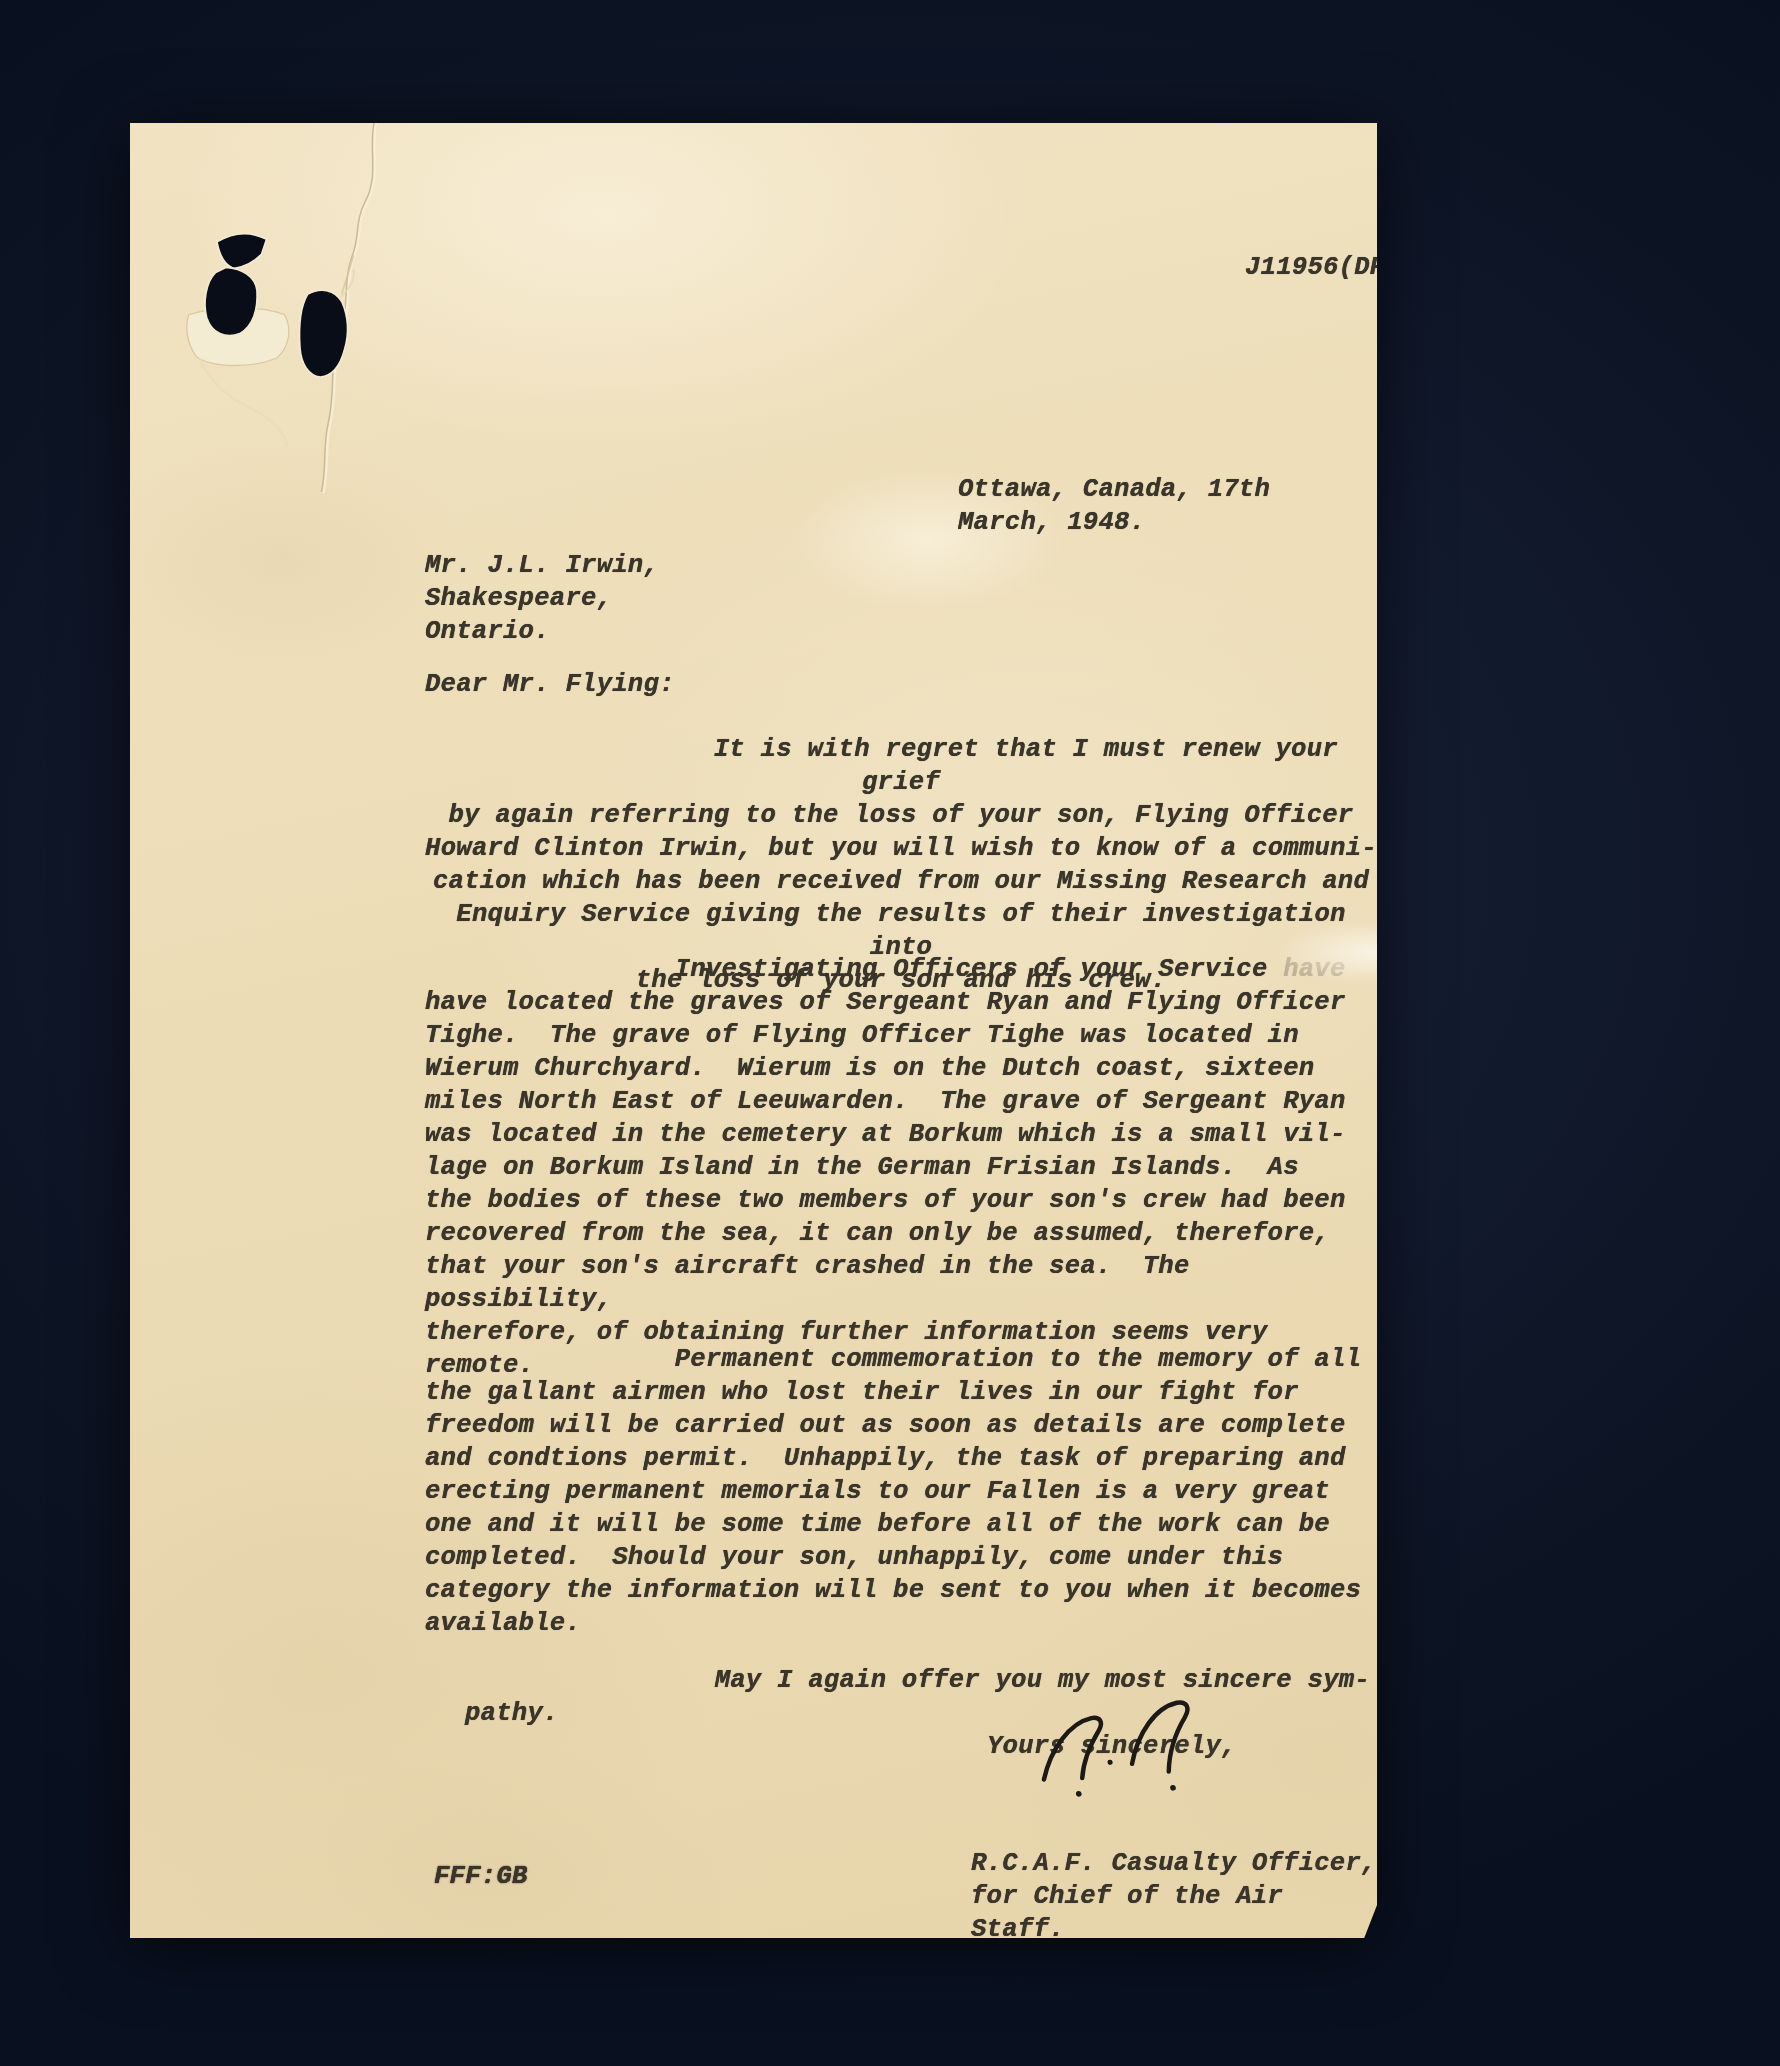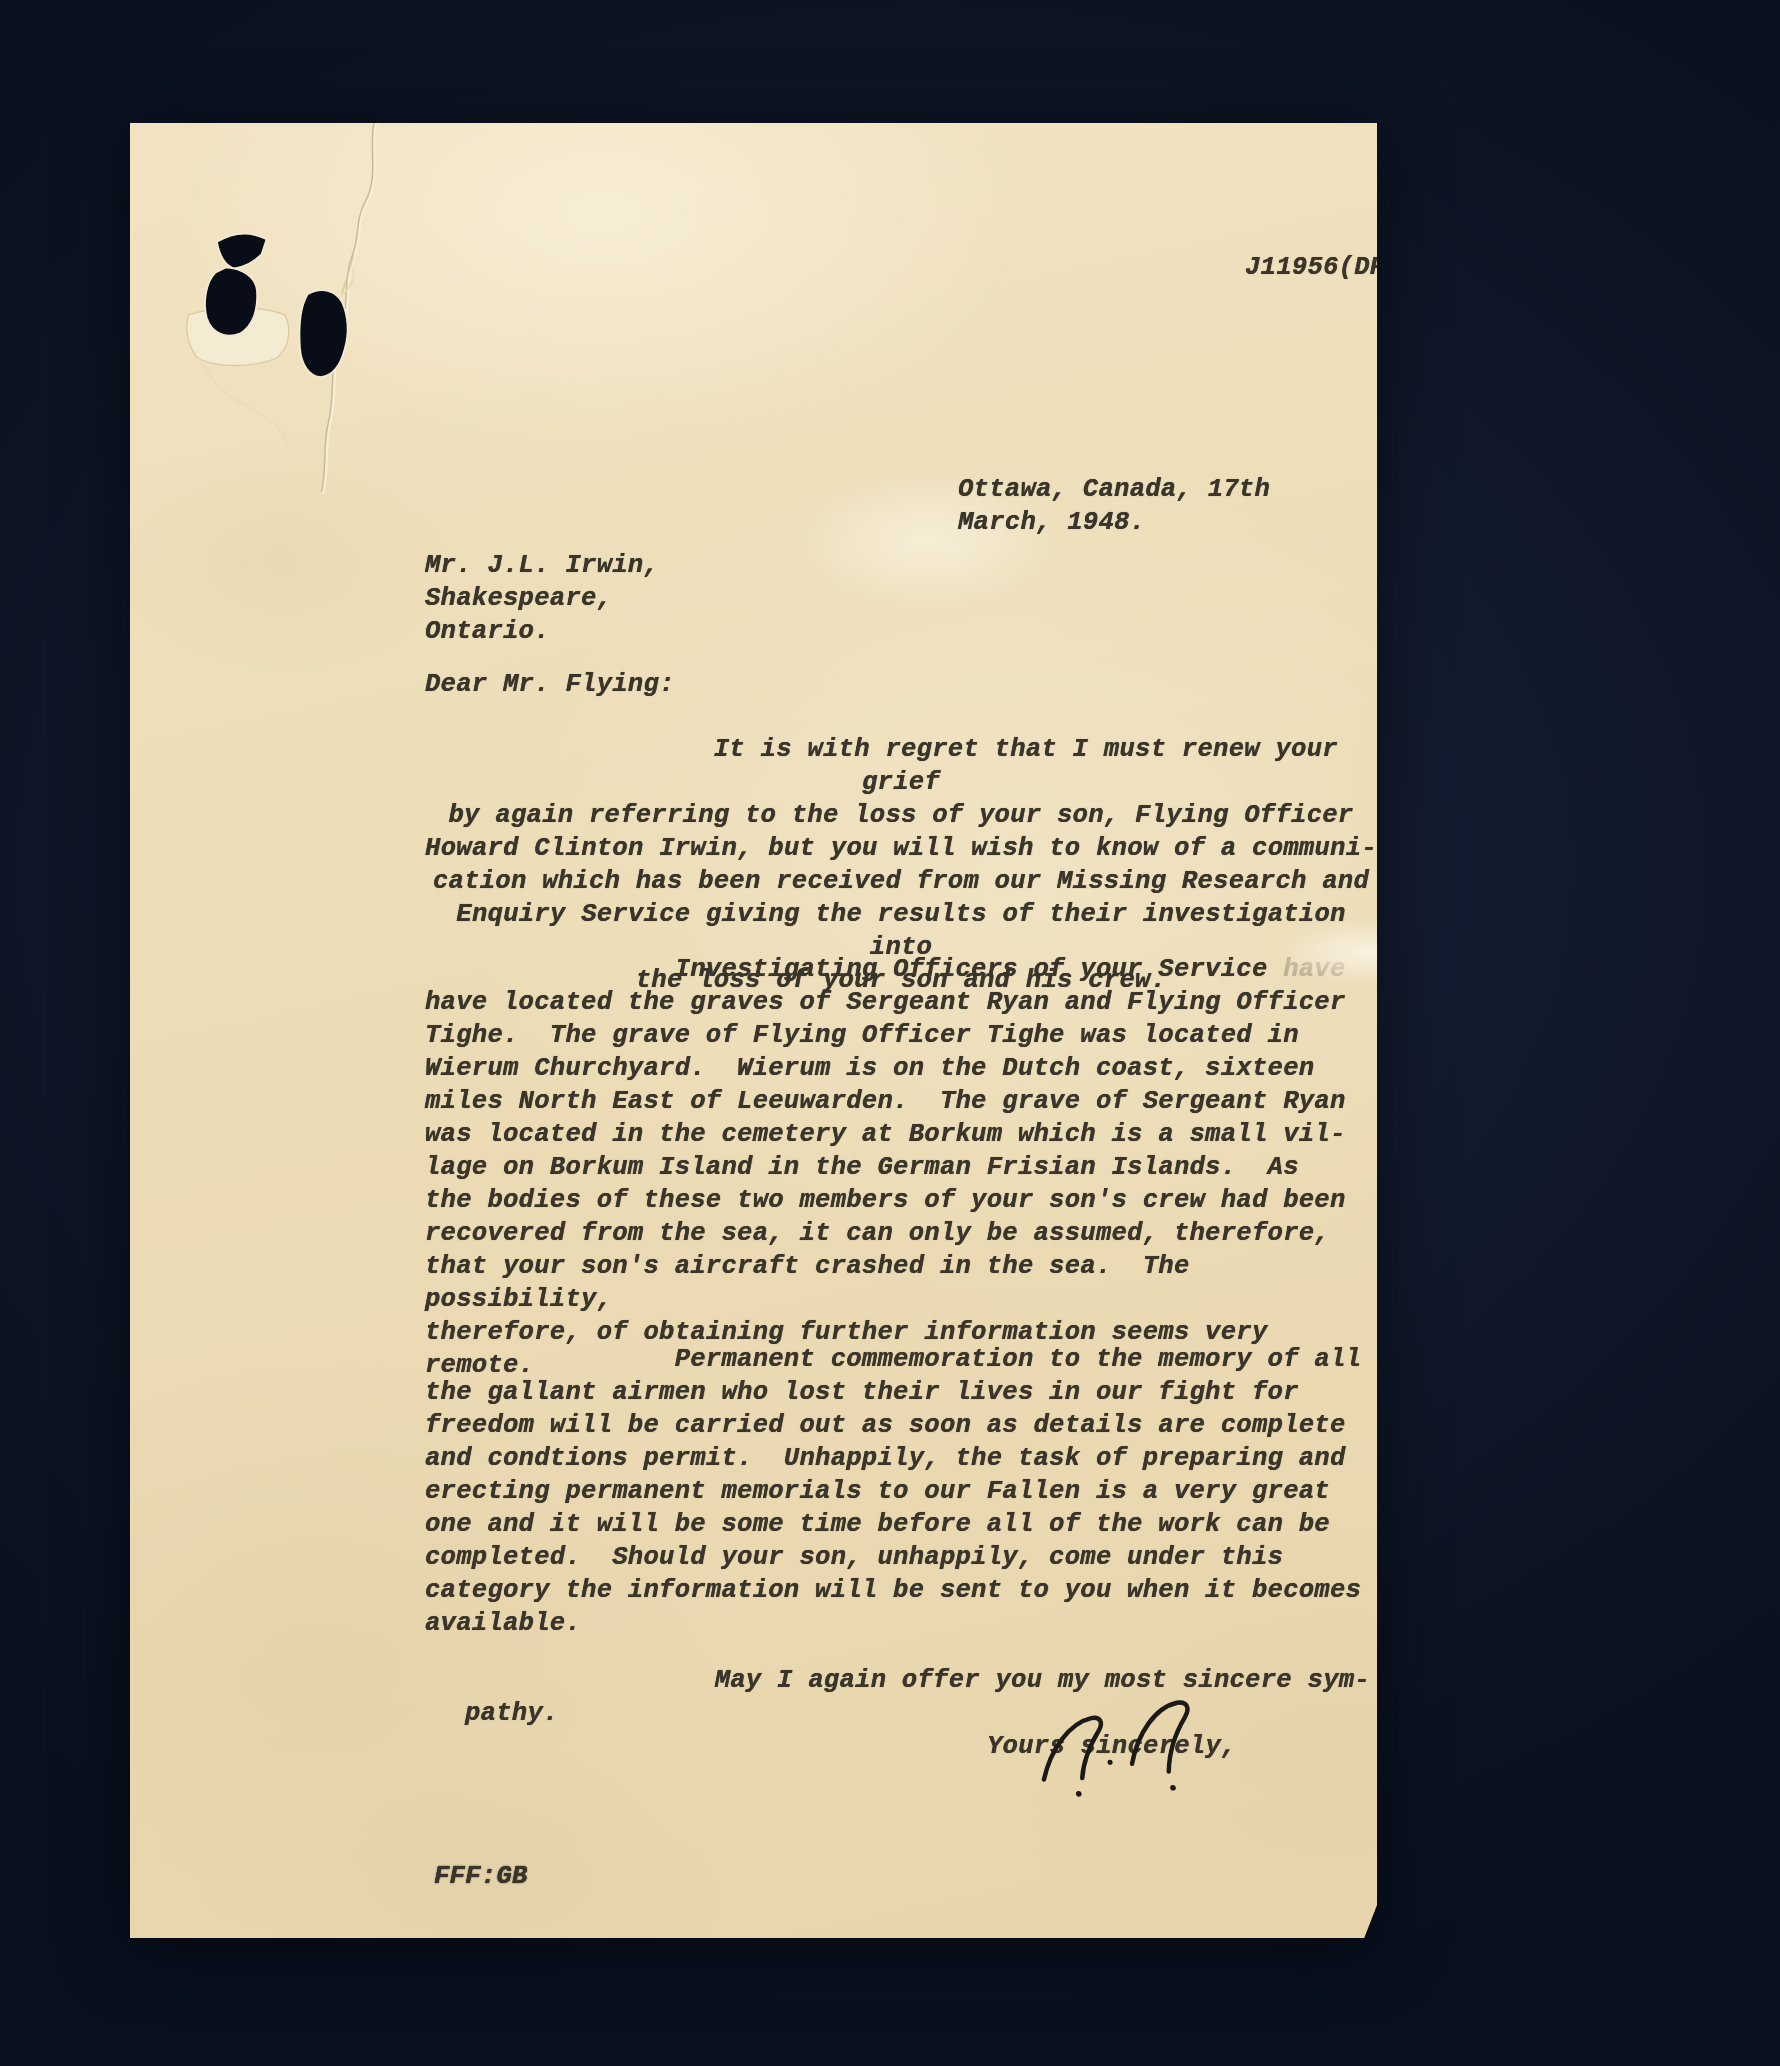--- a/index.html
+++ b/index.html
@@ -156,18 +156,20 @@
       <svg class="sig-svg" width="217" height="153" viewBox="0 0 340 240" aria-hidden="true">
         <g transform="rotate(-6 170 110)" stroke="#1c1a16" stroke-width="7" fill="none" stroke-linecap="round">
           <path d="M 28 132 C 44 84, 78 48, 112 44 C 126 43, 130 52, 122 64 C 104 88, 92 112, 88 136"></path>
           <circle cx="80" cy="160" r="4.5" fill="#1c1a16" stroke="none"></circle>
           <circle cx="134" cy="116" r="4" fill="#1c1a16" stroke="none"></circle>
           <path d="M 168 122 C 182 74, 214 38, 248 34 C 264 33, 268 44, 258 58 C 240 82, 228 108, 224 140"></path>
           <circle cx="228" cy="166" r="4.5" fill="#1c1a16" stroke="none"></circle>
         </g>
       </svg>
 
+      <div class="type sigblock">R.C.A.F. Casualty Officer,
+for Chief of the Air Staff.</div>
       <div class="type initials">FFF:GB</div>
 
     </div>
   </div>
 </div>
 
 
 </body></html>

